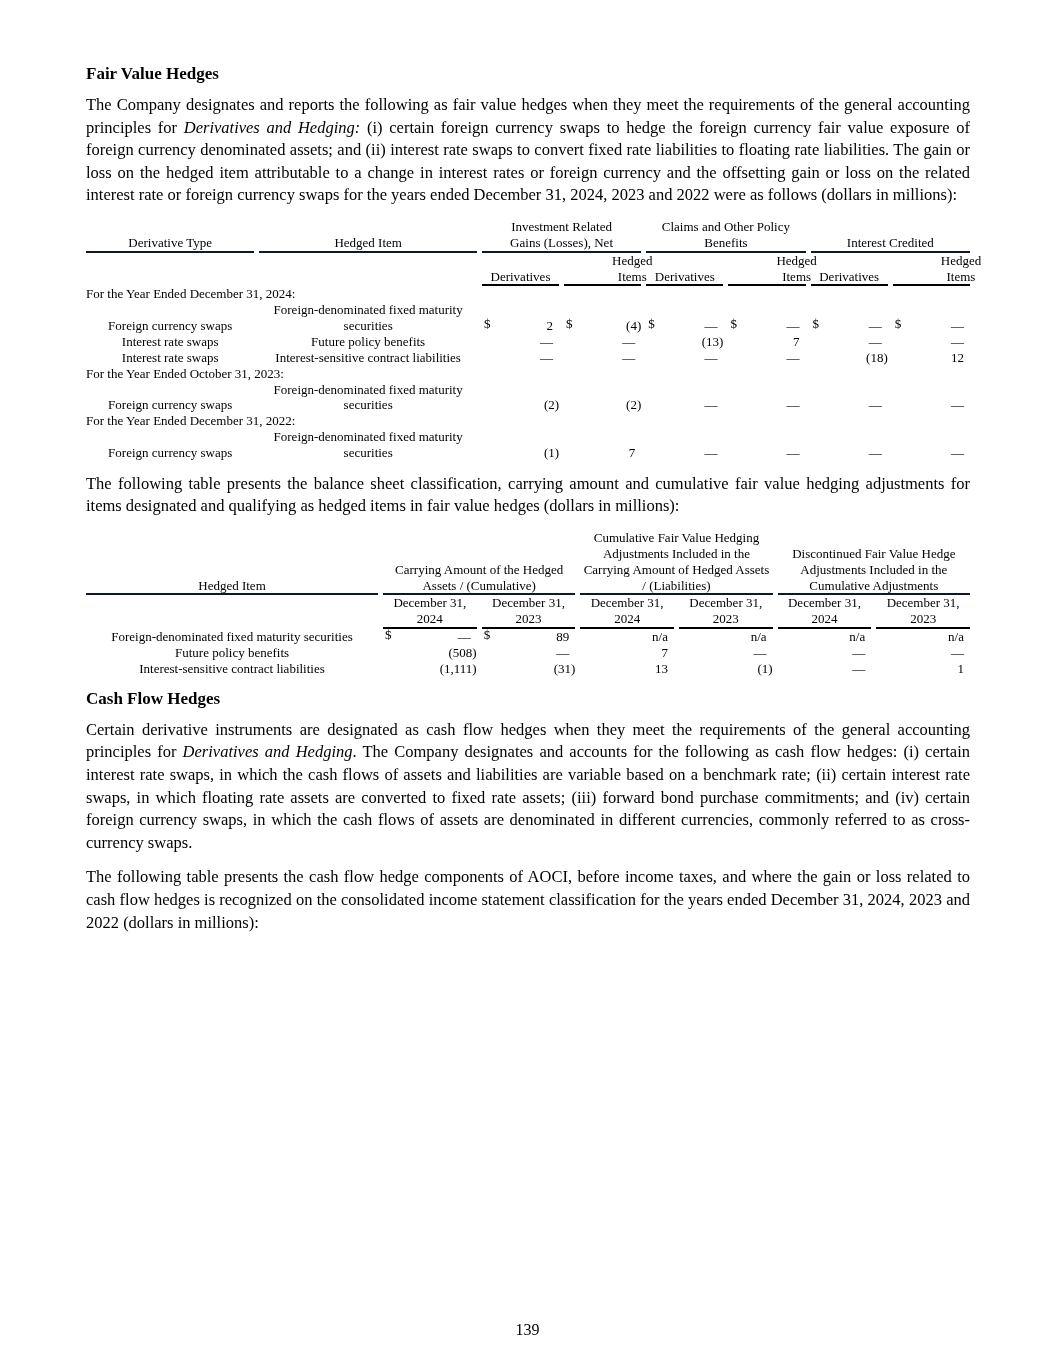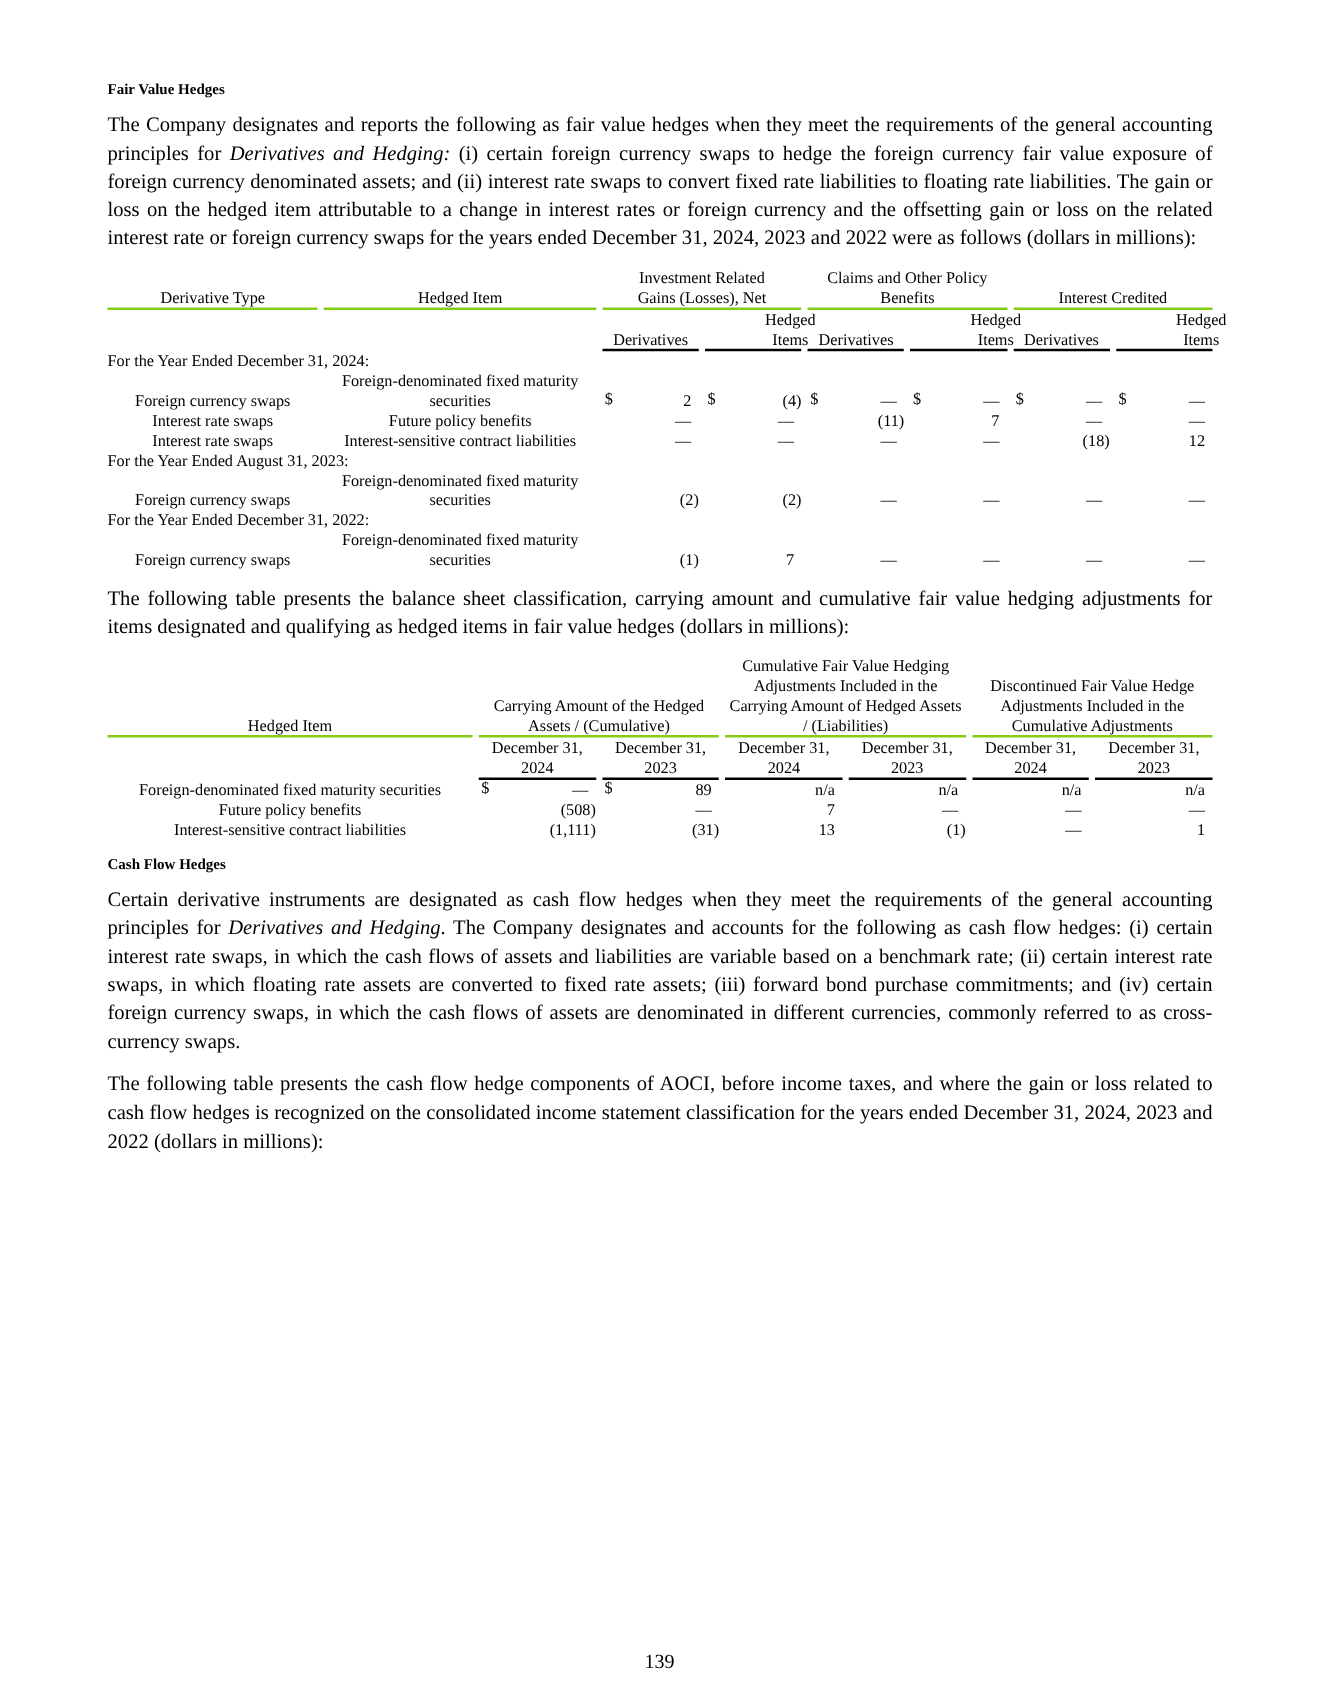--- a/index.html
+++ b/index.html
@@ -6,42 +6,42 @@
   html, body { background: #ffffff; }
   body {
     width: 1055px; height: 1365px;
     color: #000;
     font-family: "Liberation Serif", "DejaVu Serif", serif;
     position: relative;
     overflow: hidden;
   }
   .content { padding: 64px 85px 0 86px; }
 
-  h2.sect-heading { font-size: 12px; font-weight: bold; margin-bottom: 10px; }
+  h2.sect-heading { font-size: 17px; font-weight: bold; margin-bottom: 10px; }
   p.body-para {
     font-size: 16.5px; line-height: 1.37;
     text-align: justify;
     margin-bottom: 12px;
   }
   p.body-para .it { font-style: italic; margin-top: 15px; }
 
   
   table.fin {
     border-collapse: separate;
     border-spacing: 5px 0;
     table-layout: fixed;
     width: calc(100% + 10px);
     margin: 4px -5px 12px -5px;
     font-size: 13px;
     line-height: 1.22;
   }
   table.fin th, table.fin td { padding: 0; font-weight: normal; }
 
   table.fin thead th { vertical-align: bottom; text-align: center; }
-  th.rule { border-bottom: 2px solid #84cc16; padding-bottom: 2px; }
+  th.rule { border-bottom: 2px solid #0f172a; padding-bottom: 2px; }
   th.subh { border-bottom: 2px solid #000; padding: 4px 0 2px 0; }
   .gw { display: inline-block; }
   .gw-narrow { max-width: 128px; }
   .subw { display: inline-block; max-width: 46px; margin-left: 48px; }
 
   td.slabel { font-weight: bold; padding: 6px 0 1px 0; }
   td.dt, td.hi { vertical-align: bottom; padding: 2px 0; text-align: center; }
   td.num {
     vertical-align: bottom; text-align: right;
     position: relative; padding: 2px 1px 2px 0;
@@ -116,37 +116,37 @@
           <td class="num"><span class="cur">$</span><span class="val">—</span></td>
           <td class="num"><span class="cur">$</span><span class="val">—</span></td>
           <td class="num"><span class="cur">$</span><span class="val">—</span></td>
           <td class="num"><span class="cur">$</span><span class="val">—</span></td>
         </tr>
         <tr>
           <td class="dt">Interest rate swaps</td>
           <td class="hi">Future policy benefits</td>
           <td class="num"><span class="cur"></span><span class="val">—</span></td>
           <td class="num"><span class="cur"></span><span class="val">—</span></td>
-          <td class="num"><span class="cur"></span><span class="val paren">(11)</span></td>
+          <td class="num"><span class="cur"></span><span class="val paren">(13)</span></td>
           <td class="num"><span class="cur"></span><span class="val">7</span></td>
           <td class="num"><span class="cur"></span><span class="val">—</span></td>
           <td class="num"><span class="cur"></span><span class="val">—</span></td>
         </tr>
         <tr>
           <td class="dt">Interest rate swaps</td>
           <td class="hi">Interest-sensitive contract liabilities</td>
           <td class="num"><span class="cur"></span><span class="val">—</span></td>
           <td class="num"><span class="cur"></span><span class="val">—</span></td>
           <td class="num"><span class="cur"></span><span class="val">—</span></td>
           <td class="num"><span class="cur"></span><span class="val">—</span></td>
           <td class="num"><span class="cur"></span><span class="val paren">(18)</span></td>
           <td class="num"><span class="cur"></span><span class="val">12</span></td>
         </tr>
         <tr>
-          <td class="slabel" colspan="8">For the Year Ended August 31, 2023:</td>
+          <td class="slabel" colspan="8">For the Year Ended October 31, 2023:</td>
         </tr>
         <tr>
           <td class="dt">Foreign currency swaps</td>
           <td class="hi">Foreign-denominated fixed maturity securities</td>
           <td class="num"><span class="cur"></span><span class="val paren">(2)</span></td>
           <td class="num"><span class="cur"></span><span class="val paren">(2)</span></td>
           <td class="num"><span class="cur"></span><span class="val">—</span></td>
           <td class="num"><span class="cur"></span><span class="val">—</span></td>
           <td class="num"><span class="cur"></span><span class="val">—</span></td>
           <td class="num"><span class="cur"></span><span class="val">—</span></td>

